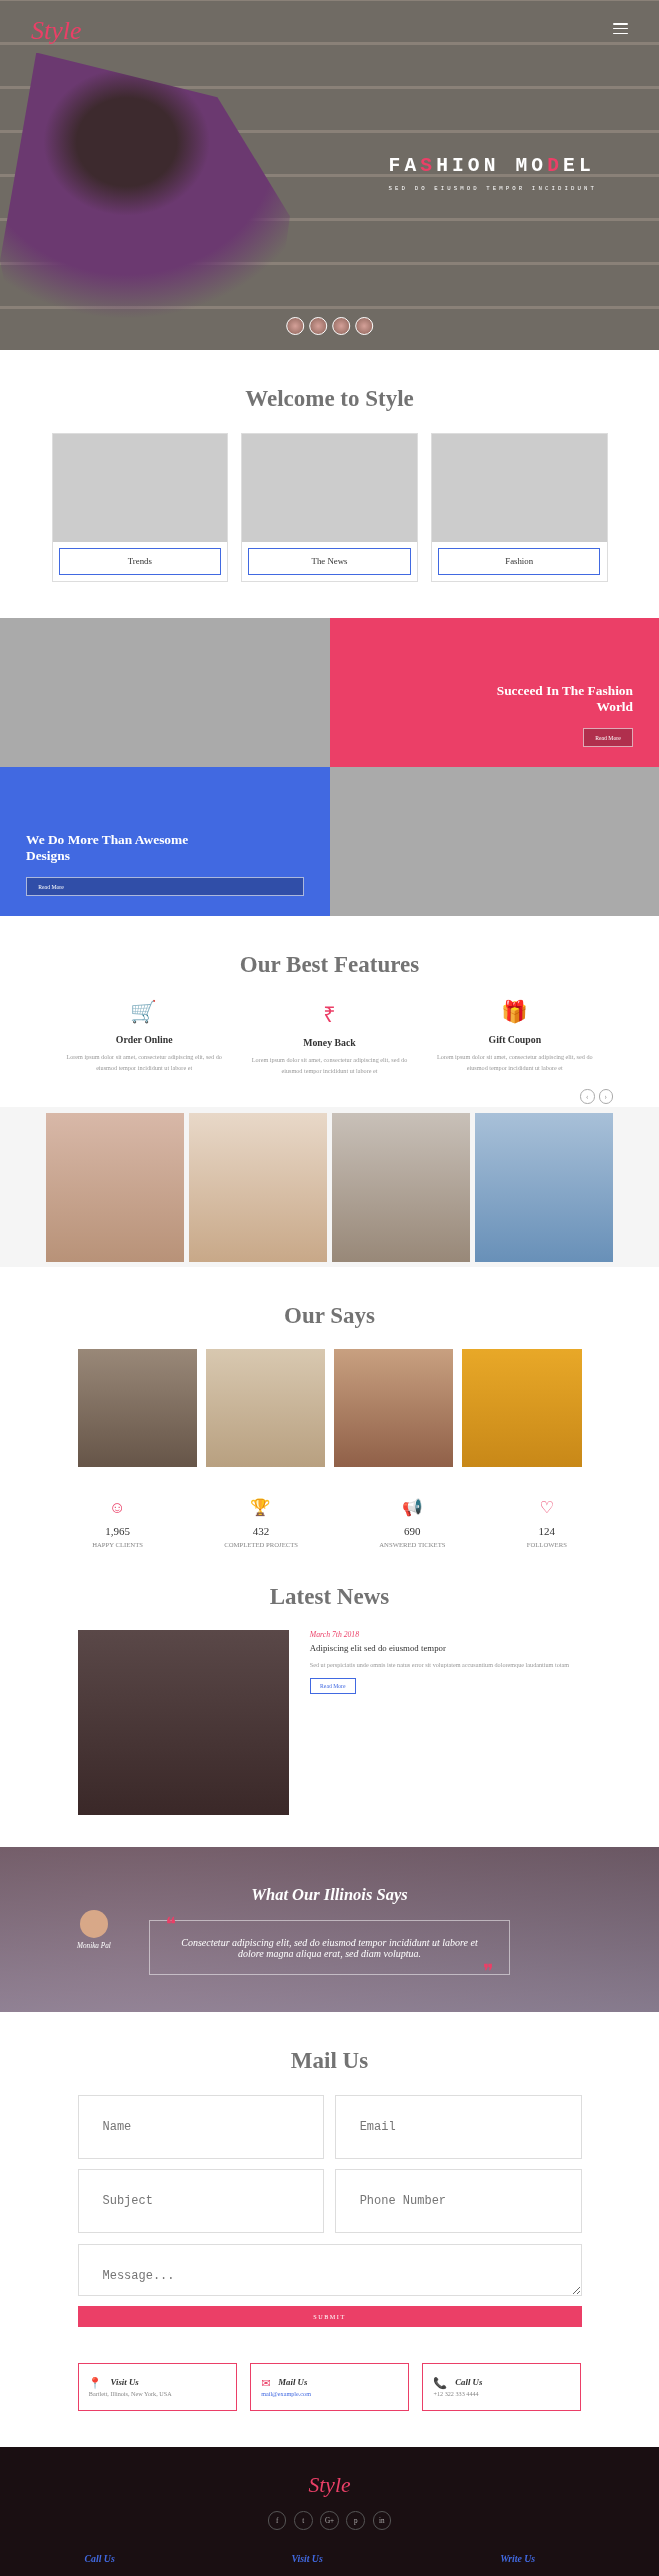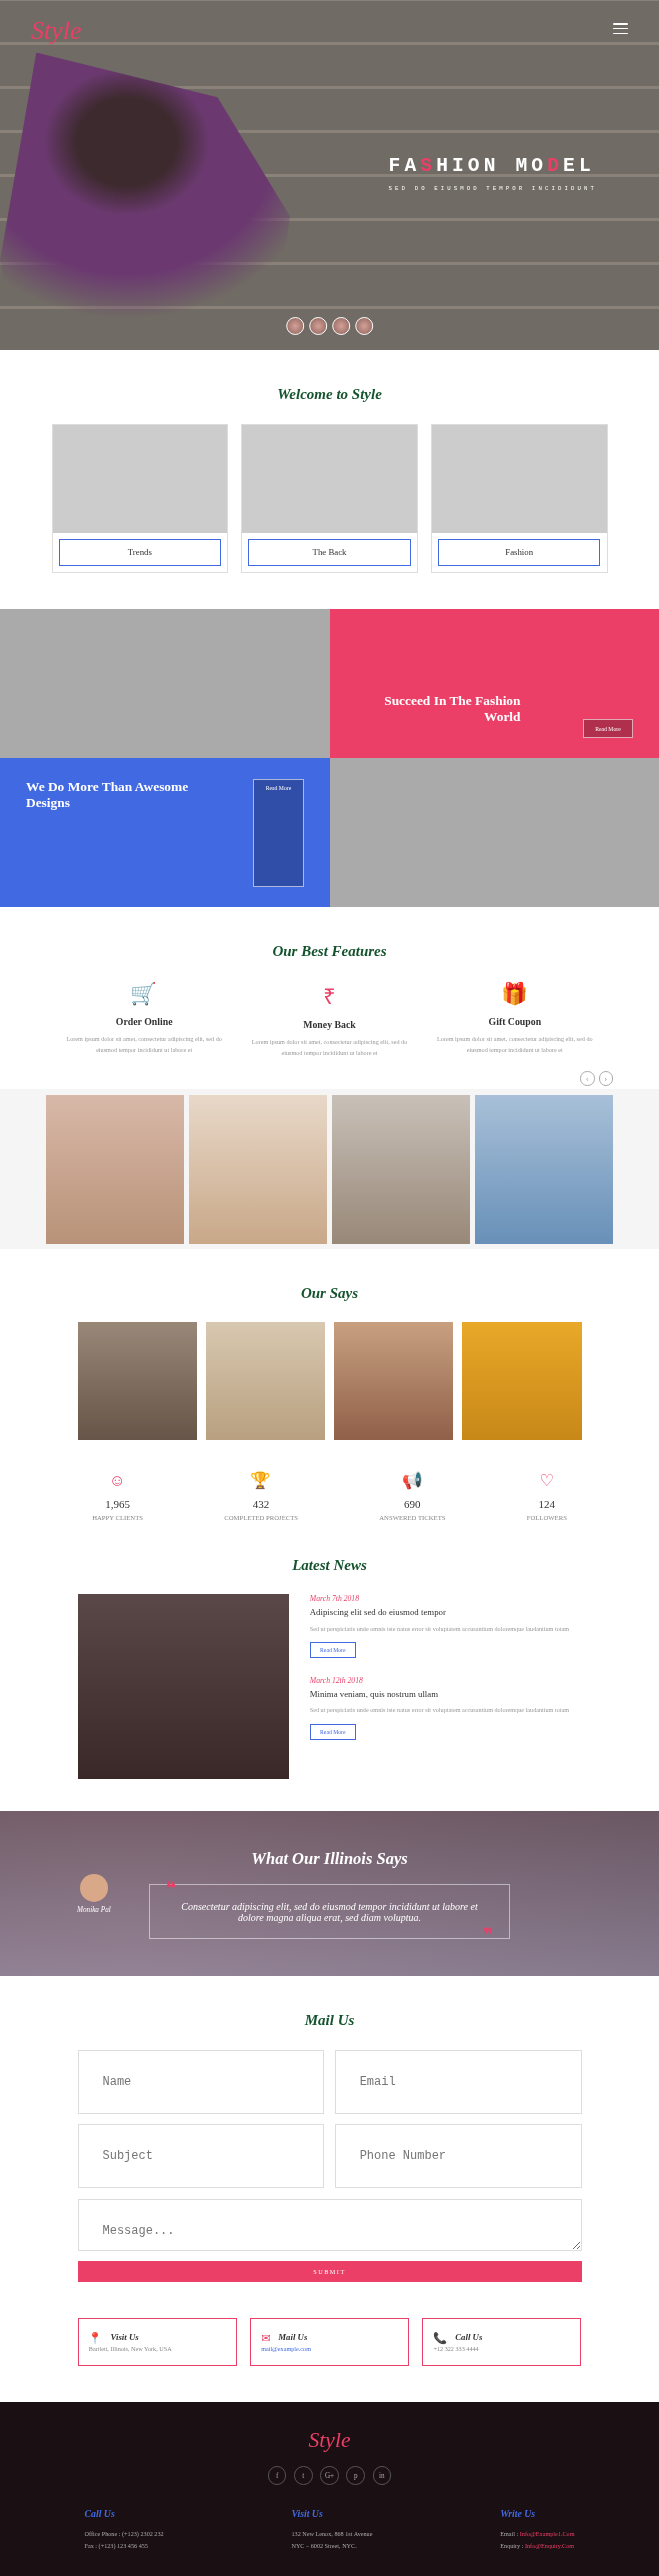--- a/index.html
+++ b/index.html
@@ -15,32 +15,32 @@
 .hamburger{position:absolute;top:23px;right:31px;z-index:5;width:15.5px;height:11.3px;display:flex;flex-direction:column;justify-content:space-between}
 .hamburger span{height:1.5px;background:#fff;border-radius:1px}
 .hero-text{position:absolute;right:62px;top:155px;text-align:left;z-index:4}
 .hero-text h1{font-family:'Courier New',monospace;font-size:19.6px;letter-spacing:4.1px;color:#fff;text-transform:uppercase;font-weight:bold}
 .hero-text h1 .r{color:#eb3f67}
 .hero-text p{font-family:'Courier New',monospace;font-size:5.7px;letter-spacing:3.1px;color:#fff;margin-top:7.7px;text-transform:uppercase;text-align:right}
 .dots{position:absolute;bottom:15.5px;left:50%;transform:translateX(-50%);display:flex;gap:5.2px;z-index:5}
 .dot{width:18px;height:18px;border-radius:50%;border:1px solid #fff;background:radial-gradient(circle,#d4a098,#8a6258)}
 
 
-.sec-title{font-family:'Brush Script MT',cursive;font-size:15px;color:#14532d;text-align:center;font-style:italic;margin:36px 0 20.6px}
+.sec-title{font-family:'Brush Script MT',cursive;font-size:23px;color:#737373;text-align:center;margin:36px 0 20.6px}
 .welcome .cards{display:flex;justify-content:space-between;gap:13px;padding-bottom:36px}
 .wcard{flex:1;border:0.5px solid #ddd}
 .wcard .img{height:108px;background:#ccc}
 .wc1{background:linear-gradient(#9a5b5e,#7a4548)}
 .wc2{background:linear-gradient(#e8eef0,#c5d2da)}
 .wc3{background:linear-gradient(#d89098,#b56a78)}
 .wcard .lbl{padding:7.7px;text-align:center;font-size:8.8px;border:0.5px solid #4169e1;margin:6.2px;font-family:Georgia}
 
 
 .tiles{display:grid;grid-template-columns:1fr 1fr;grid-template-rows:149px 149px}
-.tile{position:relative;padding:20.6px 26px;display:flex;flex-direction:row;justify-content:space-between}
+.tile{position:relative;padding:20.6px 26px;display:flex;flex-direction:column;justify-content:flex-end}
 .tile.img{background:#aaa}
 .t1{background:linear-gradient(135deg,#e0d8d4,#c8b8ae)}
 .t2{background:#eb3f67;color:#fff;align-items:flex-end}
 .t3{background:#4169e1;color:#fff}
 .t4{background:repeating-linear-gradient(0deg,#ccc 0,#ccc 7.7px,#fff 7.7px,#fff 15.5px)}
 .tile h3{font-family:Georgia;font-size:13.4px;font-weight:bold;margin-bottom:13px;max-width:165px}
 .t2 h3{text-align:right}
 .btn{border:0.5px solid rgba(255,255,255,.6);padding:5.2px 11.3px;font-size:5.7px;color:#fff;background:rgba(0,0,0,.25);display:inline-block}
 
 
@@ -147,21 +147,21 @@
 
 <section class="welcome container">
   <h2 class="sec-title">Welcome to Style</h2>
   <div class="cards">
     <div class="wcard">
         <div class="img wc1"></div>
         <div class="lbl">Trends</div>
       </div>
     <div class="wcard">
         <div class="img wc2"></div>
-        <div class="lbl">The Back</div>
+        <div class="lbl">The News</div>
       </div>
     <div class="wcard">
         <div class="img wc3"></div>
         <div class="lbl">Fashion</div>
       </div>
   </div>
 </section>
 
 <section class="tiles">
   <div class="tile img t1"></div>
@@ -246,26 +246,20 @@
   <h2 class="sec-title">Latest News</h2>
   <div class="wrap">
     <div class="news-img"></div>
     <div class="news-list">
       <div class="nitem">
         <div class="date">March 7th 2018</div>
         <h4>Adipiscing elit sed do eiusmod tempor</h4>
         <p>Sed ut perspiciatis unde omnis iste natus error sit voluptatem accusantium doloremque laudantium totam</p>
         <a class="more">Read More</a>
       </div>
-      <div class="nitem">
-        <div class="date">March 12th 2018</div>
-        <h4>Minima veniam, quis nostrum ullam</h4>
-        <p>Sed ut perspiciatis unde omnis iste natus error sit voluptatem accusantium doloremque laudantium totam</p>
-        <a class="more">Read More</a>
-      </div>
     </div>
   </div>
 </section>
 
 <section class="testi">
   <div class="testi-author">
     <div class="av"></div>
     <div class="n">Monika Pal</div>
   </div>
   <div class="testi-inner">

